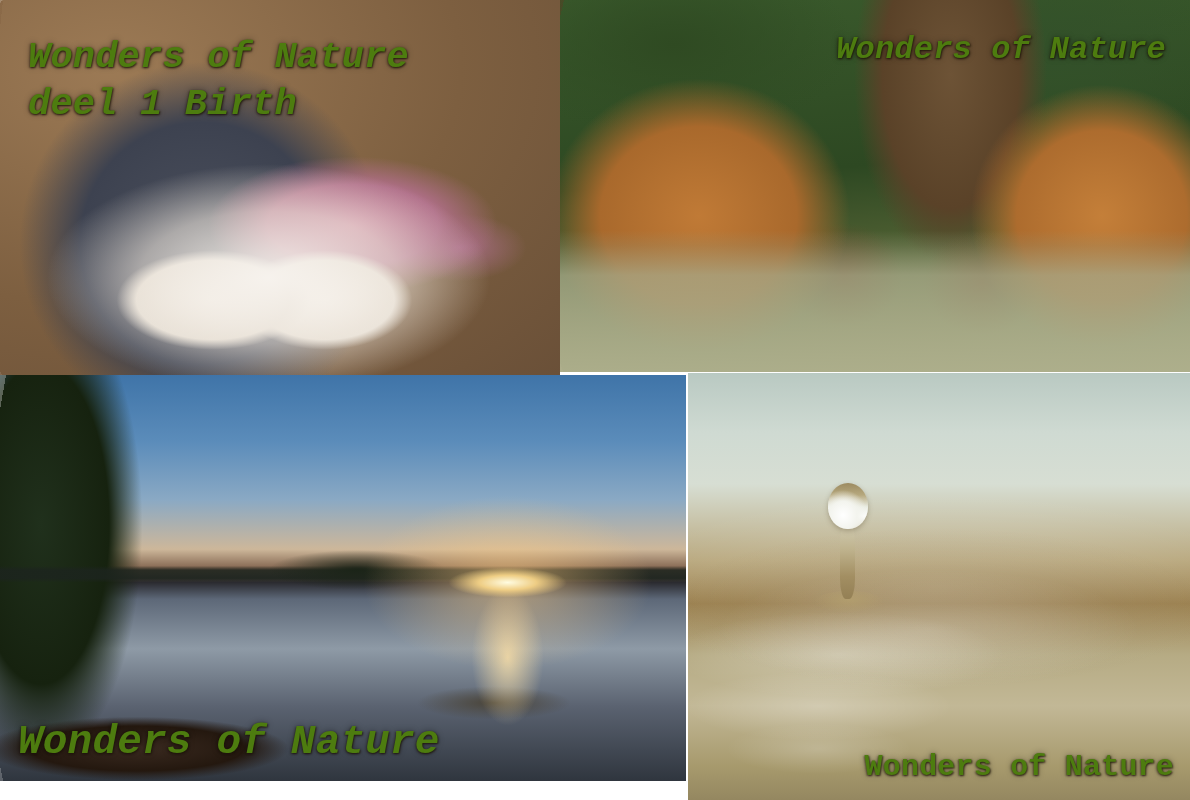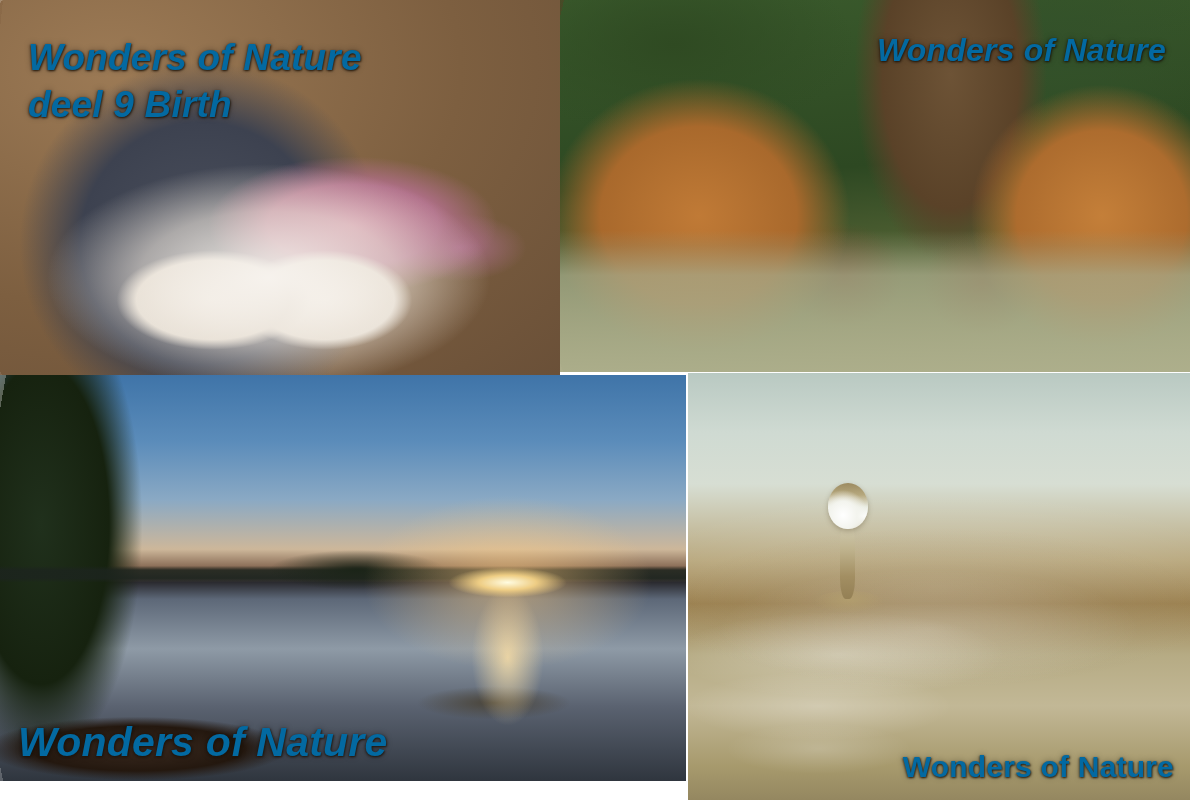--- a/index.html
+++ b/index.html
@@ -24,29 +24,30 @@
   .photo {
     position: absolute;
     inset: 0;
     overflow: hidden;
   }
   .layer { position: absolute; }
 
   
   .caption {
     position: absolute;
-    color: #0369a1;
+    color: #4d7c0f;
     font-weight: bold;
     line-height: 1.28;
     letter-spacing: .2px;
     white-space: nowrap;
     text-shadow:
        1px 1px 2px rgba(30,20,10,.75),
       -1px 1px 2px rgba(30,20,10,.45),
        0 0 6px rgba(0,0,0,.35);
+    font-family: Liberation Mono, monospace;
   }
   .caption.italic { font-style: italic; }
   .caption .line { display: block; }
 
   
   #panel-birth { left: 0; top: 0; width: 560px; height: 375px; }
   #birth-photo {
     background:
       radial-gradient(ellipse 55% 42% at 48% 74%, rgba(247,243,238,.96) 0%, rgba(240,232,222,.6) 42%, rgba(0,0,0,0) 72%),
       radial-gradient(ellipse 22% 17% at 38% 80%, #f2efe9 0%, #e2dcd2 62%, rgba(0,0,0,0) 78%),
@@ -150,21 +151,21 @@
 </style>
 </head>
 <body>
 
 <div id="collage">
 
   <div class="panel" id="panel-birth">
     <div class="photo" id="birth-photo"></div>
     <div class="caption italic" id="birth-caption">
       <span class="line">Wonders of Nature</span>
-      <span class="line">deel 9  Birth</span>
+      <span class="line">deel 1  Birth</span>
     </div>
   </div>
 
   <div class="panel" id="panel-battle">
     <div class="photo" id="battle-photo"></div>
     <div class="caption italic" id="battle-caption">
       <span class="line">Wonders of Nature</span>
     </div>
   </div>
 

